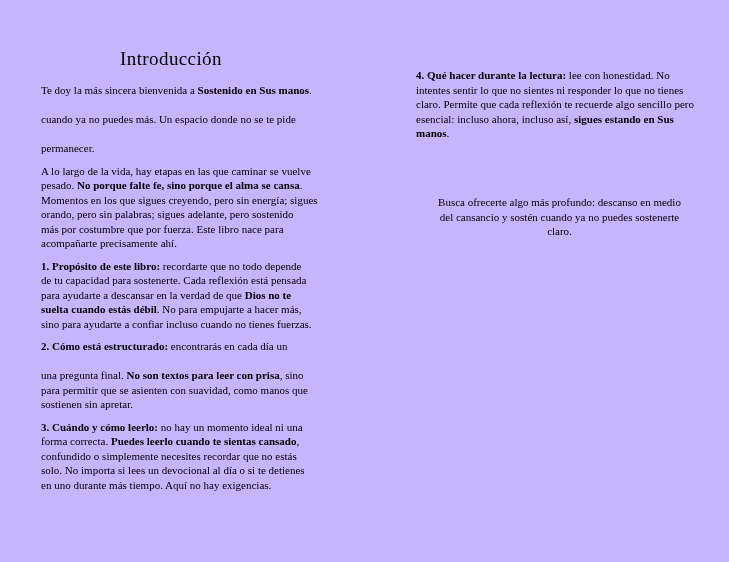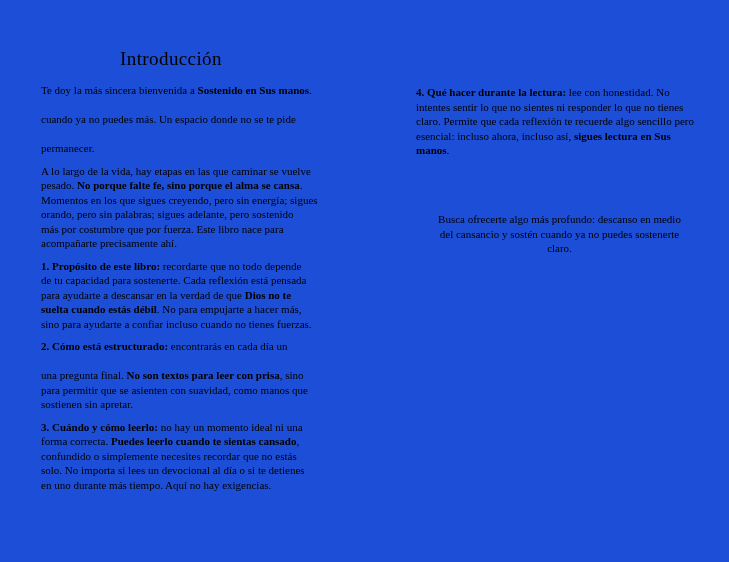--- a/index.html
+++ b/index.html
@@ -4,38 +4,38 @@
 <style>
   html, body {
     margin: 0;
     padding: 0;
     background: #ffffff;
   }
   .page {
     position: relative;
     width: 729px;
     height: 562px;
-    background: #1d4ed8;
+    background: #c4b5fd;
     font-family: "Liberation Serif", "DejaVu Serif", serif;
     color: #000000;
     overflow: hidden;
   }
   .col {
     position: absolute;
     font-size: 11px;
     line-height: 14.5px;
   }
   .col-left {
     left: 41px;
     top: 48px;
     width: 282px;
   }
   .col-right {
     left: 416px;
-    top: 85px;
+    top: 68px;
     width: 287px;
     font-family: Liberation Serif, serif;
   }
   h1.page-title {
     font-size: 19px;
     font-weight: 400;
     line-height: 22px;
     text-align: center;
     letter-spacing: 0.4px;
     margin: 0 0 13px 0;
@@ -74,21 +74,21 @@
     <p class="body-text"><span>A lo largo de la vida, hay etapas en las que caminar se vuelve</span><br><span>pesado. </span><b>No porque falte fe, sino porque el alma se cansa</b><span>.</span><br><span>Momentos en los que sigues creyendo, pero sin energía; sigues</span><br><span>orando, pero sin palabras; sigues adelante, pero sostenido</span><br><span>más por costumbre que por fuerza. Este libro nace para</span><br><span>acompañarte precisamente ahí.</span></p>
 
     <p class="body-text"><b>1. Propósito de este libro:</b><span> recordarte que no todo depende</span><br><span>de tu capacidad para sostenerte. Cada reflexión está pensada</span><br><span>para ayudarte a descansar en la verdad de que </span><b>Dios no te</b><br><b>suelta cuando estás débil</b><span>. No para empujarte a hacer más,</span><br><span>sino para ayudarte a confiar incluso cuando no tienes fuerzas.</span></p>
 
     <p class="body-text"><b>2. Cómo está estructurado:</b><span> encontrarás en cada día un</span><br><br><span>una pregunta final. </span><b>No son textos para leer con prisa</b><span>, sino</span><br><span>para permitir que se asienten con suavidad, como manos que</span><br><span>sostienen sin apretar.</span></p>
 
     <p class="body-text"><b>3. Cuándo y cómo leerlo:</b><span> no hay un momento ideal ni una</span><br><span>forma correcta. </span><b>Puedes leerlo cuando te sientas cansado</b><span>,</span><br><span>confundido o simplemente necesites recordar que no estás</span><br><span>solo. No importa si lees un devocional al día o si te detienes</span><br><span>en uno durante más tiempo. Aquí no hay exigencias.</span></p>
   </div>
 
   <div class="col col-right">
-    <p class="body-text"><b>4. Qué hacer durante la lectura:</b><span> lee con honestidad. No</span><br><span>intentes sentir lo que no sientes ni responder lo que no tienes</span><br><span>claro. Permite que cada reflexión te recuerde algo sencillo pero</span><br><span>esencial: incluso ahora, incluso así, </span><b>sigues lectura en Sus</b><br><b>manos</b><span>.</span></p>
+    <p class="body-text"><b>4. Qué hacer durante la lectura:</b><span> lee con honestidad. No</span><br><span>intentes sentir lo que no sientes ni responder lo que no tienes</span><br><span>claro. Permite que cada reflexión te recuerde algo sencillo pero</span><br><span>esencial: incluso ahora, incluso así, </span><b>sigues estando en Sus</b><br><b>manos</b><span>.</span></p>
 
     <div class="centered-group">
       <p class="promise"><br><span>Busca ofrecerte algo más profundo: descanso en medio</span><br><span>del cansancio y sostén cuando ya no puedes sostenerte</span><br><span>claro.</span></p>
 
     </div>
   </div>
 
 </div>
 
 </body></html>

